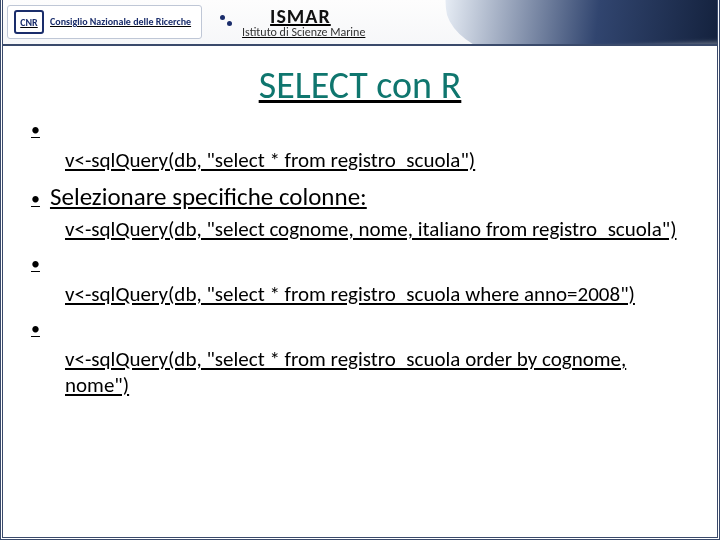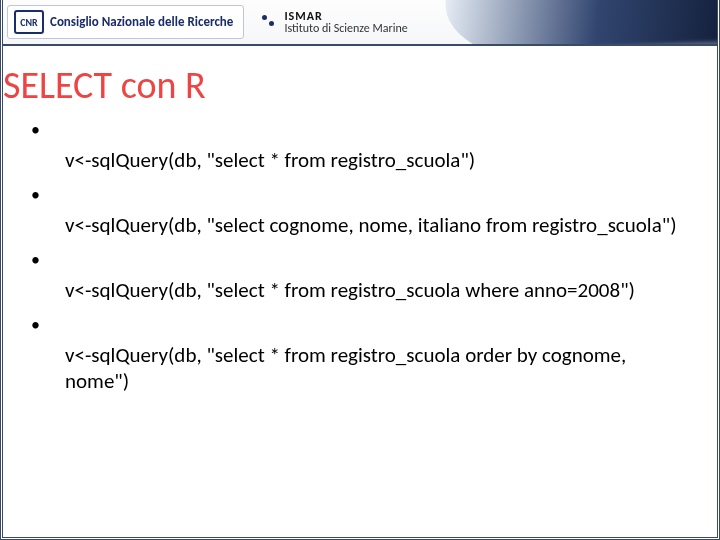--- a/index.html
+++ b/index.html
@@ -12,20 +12,21 @@
     color: #000000;
     overflow: hidden;
   }
   .slide {
     position: relative;
     width: 720px;
     height: 540px;
     box-sizing: border-box;
     border: 3px double #3a4a6b;
     border-top: none;
+    text-decoration: underline;
   }
   
   .header {
     position: relative;
     height: 44px;
     border-bottom: 2px solid #3a4a6b;
     display: flex;
     align-items: center;
     background: linear-gradient(to bottom, #fdfdfd 0%, #f6f7f9 100%);
     overflow: hidden;
@@ -52,21 +53,21 @@
     border: 2px solid #1a2d6b;
     border-radius: 3px;
     display: flex;
     align-items: center;
     justify-content: center;
     font-size: 10px;
     font-weight: bold;
     color: #1a2d6b;
   }
   .cnr-text {
-    font-size: 13px;
+    font-size: 10px;
     line-height: 1.05;
     color: #1a2d6b;
     font-weight: 600;
   }
   .ismar-block {
     display: flex;
     align-items: center;
     gap: 6px;
     margin-left: 14px;
   }
@@ -82,24 +83,25 @@
     background: #1a2d6b;
   }
   .ismar-dots::before { width:5px;height:5px;left:4px;top:3px;}
   .ismar-dots::after { width:5px;height:5px;left:11px;top:9px;}
   .ismar-title {
     display: flex;
     flex-direction: column;
     line-height: 1.0;
   }
   .ismar-title .big {
-    font-size: 12px;
+    font-size: 20px;
     font-weight: bold;
     letter-spacing: 1px;
     color: #111;
+    margin-left: 28px;
   }
   .ismar-title .small {
     font-size: 12px;
     color: #333;
   }
   .swoosh {
     position: absolute;
     right: -30px;
     top: -20px;
     width: 300px;
@@ -114,24 +116,25 @@
     left: -20px;
     bottom: -8px;
     width: 360px;
     height: 30px;
     border-bottom-left-radius: 180px 40px;
     background: linear-gradient(100deg, rgba(255,255,255,0.9), rgba(200,210,230,0.2));
     filter: blur(2px);
   }
   
   .title {
+    text-align: center;
     font-size: 38px;
     margin: 16px 0 8px 0;
     font-weight: 400;
-    color: #ef4444;
+    color: #0f766e;
   }
   
   .body {
     padding: 0 28px 0 28px;
   }
   ul.main {
     list-style: none;
     padding: 0;
     margin: 0;
   }
@@ -186,20 +189,21 @@
     <ul class="main">
       <li>
         <div class="bullet-row">
           <span class="bullet-dot">•</span>
         </div>
         <div class="code">v&lt;-sqlQuery(db, "select * from registro_scuola")</div>
       </li>
       <li>
         <div class="bullet-row">
           <span class="bullet-dot">•</span>
+          <span>Selezionare specifiche colonne:</span>
         </div>
         <div class="code">v&lt;-sqlQuery(db, "select cognome, nome, italiano from registro_scuola")</div>
       </li>
       <li>
         <div class="bullet-row">
           <span class="bullet-dot">•</span>
         </div>
         <div class="code">v&lt;-sqlQuery(db, "select * from registro_scuola where anno=2008")</div>
       </li>
       <li>

